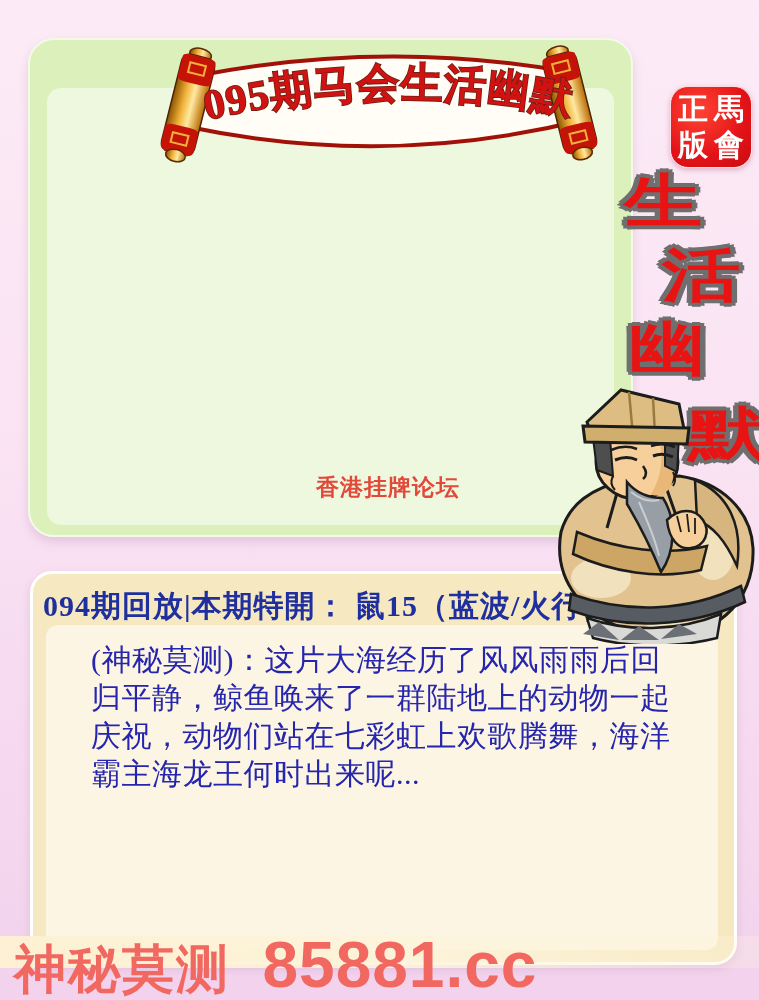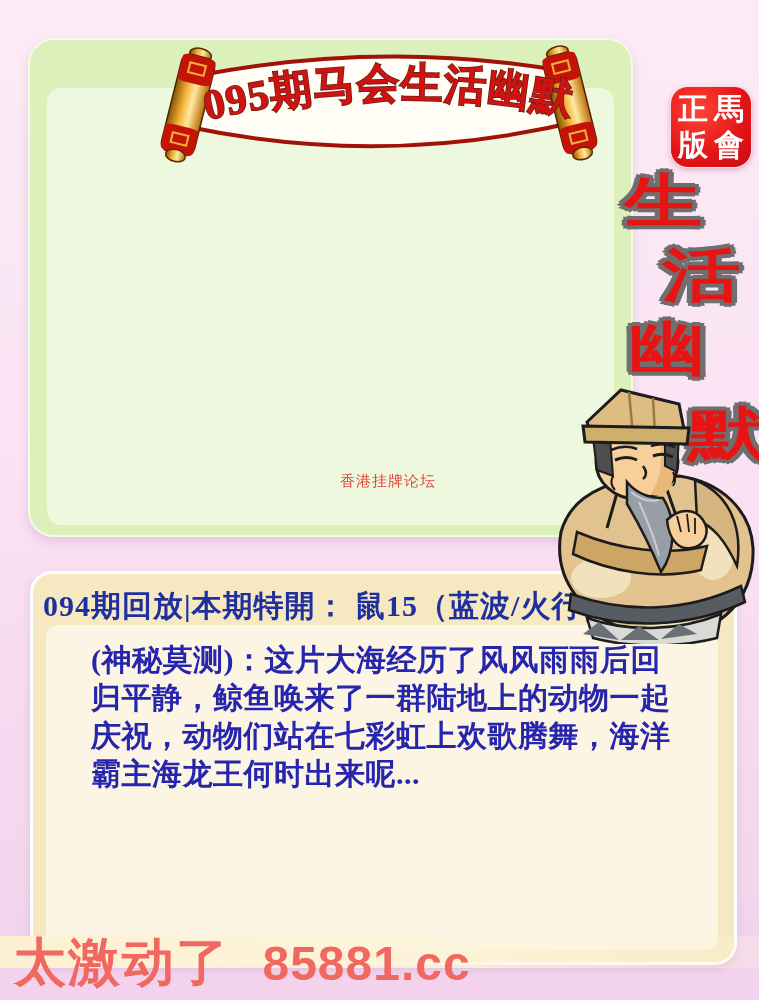--- a/index.html
+++ b/index.html
@@ -20,21 +20,21 @@
   .green-inner {
     position:absolute; left:17px; top:48px; width:567px; height:437px;
     background:#edf8de; border-radius:14px;
   }
   .joke-text {
     position:absolute; left:34px; top:150px; z-index:2;
     font-size:29px; font-weight:bold; line-height:35px; letter-spacing:.5px;
     color:#2a2fae; white-space:pre;
   }
   .forum-brand { position:absolute; left:388px; top:472px; transform:translateX(-50%); text-align:center; z-index:2; }
-  .forum-name   { font-family:"Liberation Sans",sans-serif; font-size:15px; font-weight:normal; color:#e2493a; letter-spacing:1px; }
+  .forum-name   { font-family:"Liberation Sans",sans-serif; font-size:23px; font-weight:bold; color:#e2493a; letter-spacing:1px; }
   .forum-domain { font-family:"Liberation Sans",sans-serif; font-size:25px; font-weight:bold; color:#2946d2; letter-spacing:1px; }
 
   
   .banner-svg { position:absolute; left:143px; top:33px; z-index:3; }
 
   
   .seal {
     position:absolute; left:670px; top:86px; width:82px; height:82px; z-index:4;
     background:radial-gradient(circle at 35% 30%, #ff4433 0%, #e31318 60%, #c80d12 100%);
     border-radius:18px; border:1px solid #ffd9e2;
@@ -69,35 +69,35 @@
   .replay-header {
     position:absolute; left:10px; top:12px; width:560px;
     color:#1f2f9e; font-size:30px; font-weight:bold; letter-spacing:1px; white-space:nowrap;
   }
   .cream-inner {
     position:absolute; left:13px; top:51px; width:672px; height:325px;
     background:#fdf5e3; border-radius:12px;
   }
   .story-text {
     position:absolute; left:45px; top:16px;
-    color:#2525ad; font-size:30px; font-weight:bold; line-height:38px; letter-spacing:.5px;
+    color:#2525ad; font-size:30px; font-weight:normal; line-height:38px; letter-spacing:.5px;
     white-space:pre;
   }
 
   
   .footer-band {
     position:absolute; left:0; top:936px; width:759px; height:32px; z-index:5;
     background:linear-gradient(90deg, rgba(253,241,210,.95) 0%, rgba(253,244,220,.9) 55%, rgba(253,244,220,.25) 100%);
   }
   .footer-brand {
     position:absolute; left:14px; top:928px; z-index:7; white-space:nowrap;
     font-family:"Liberation Sans",sans-serif; font-weight:bold; color:#f0685f;
   }
   .footer-site   { font-size:52px; letter-spacing:2px; }
-  .footer-domain { font-size:48px; margin-left:28px; letter-spacing:1px; }
+  .footer-domain { font-size:64px; margin-left:28px; letter-spacing:1px; }
 </style>
 </head>
 <body>
 
 <div class="page">
 
   <div class="green-card">
     <div class="green-inner"></div>
   </div>
 
@@ -199,17 +199,17 @@
     <g>
       <path d="M 100,102 C 110,114 124,118 136,118 C 150,140 148,172 134,192 C 124,168 112,144 100,124 Z" fill="#979ea6" stroke="#1c1c1c" stroke-width="2.5"></path>
       <path d="M 112,122 C 120,140 128,158 132,176 M 104,112 C 114,120 124,122 132,120" stroke="#c9ced4" stroke-width="2" fill="none"></path>
       <path d="M 140,140 C 152,128 168,128 176,140 C 184,152 178,166 164,168 C 152,170 142,160 140,140 Z" fill="#f7cf9a" stroke="#1c1c1c" stroke-width="2.5"></path>
       <path d="M 150,136 L 154,152 M 160,134 L 162,152 M 168,138 L 168,154" stroke="#1c1c1c" stroke-width="1.8" fill="none"></path>
     </g>
   </svg>
 
   <div class="footer-band"></div>
   <div class="footer-brand">
-    <span class="footer-site">太激动了</span>
+    <span class="footer-site">神秘莫测</span>
     <span class="footer-domain">85881.cc</span>
   </div>
 
 </div>
 
 </body></html>

